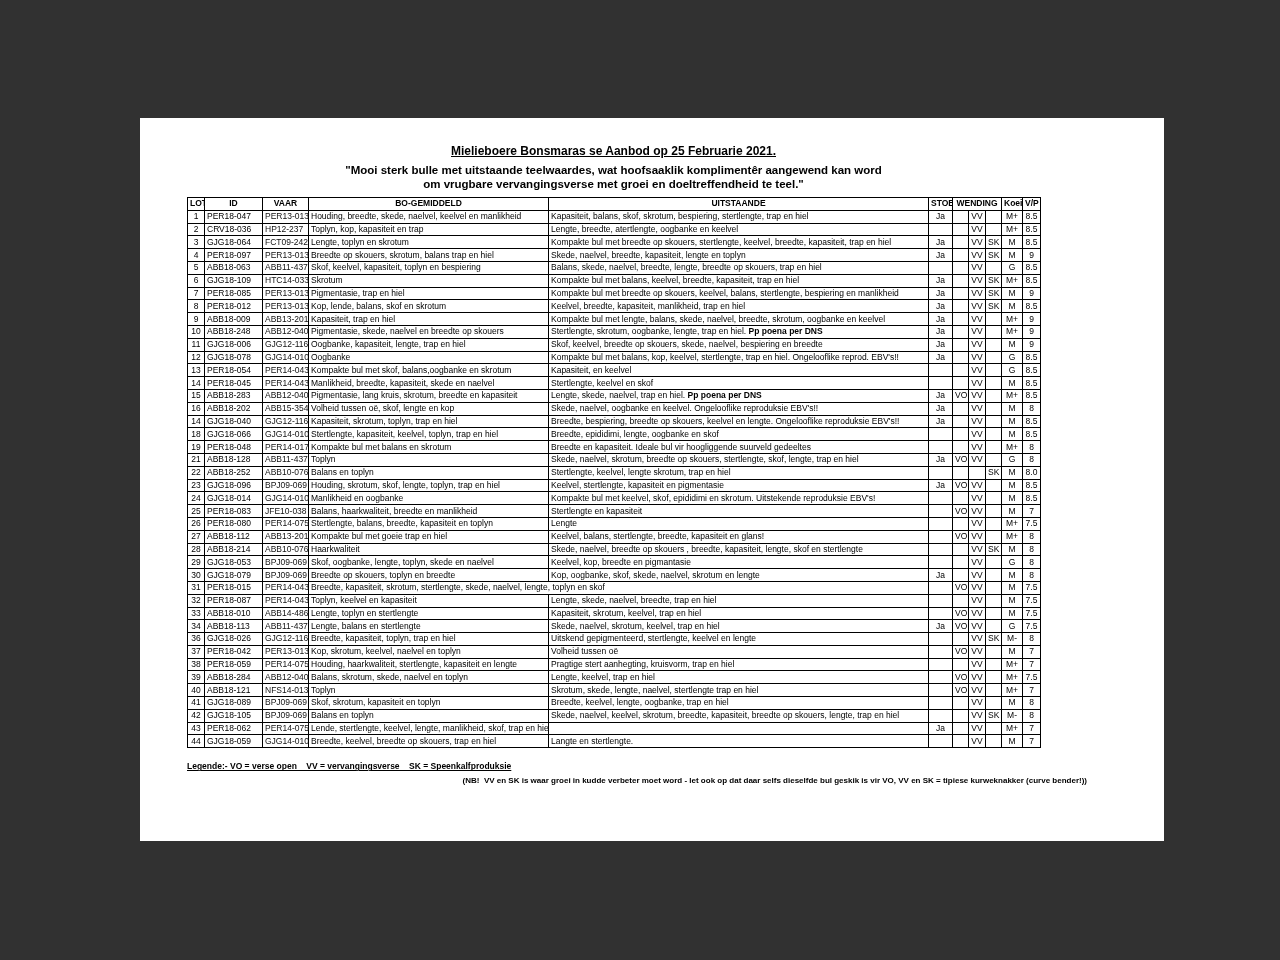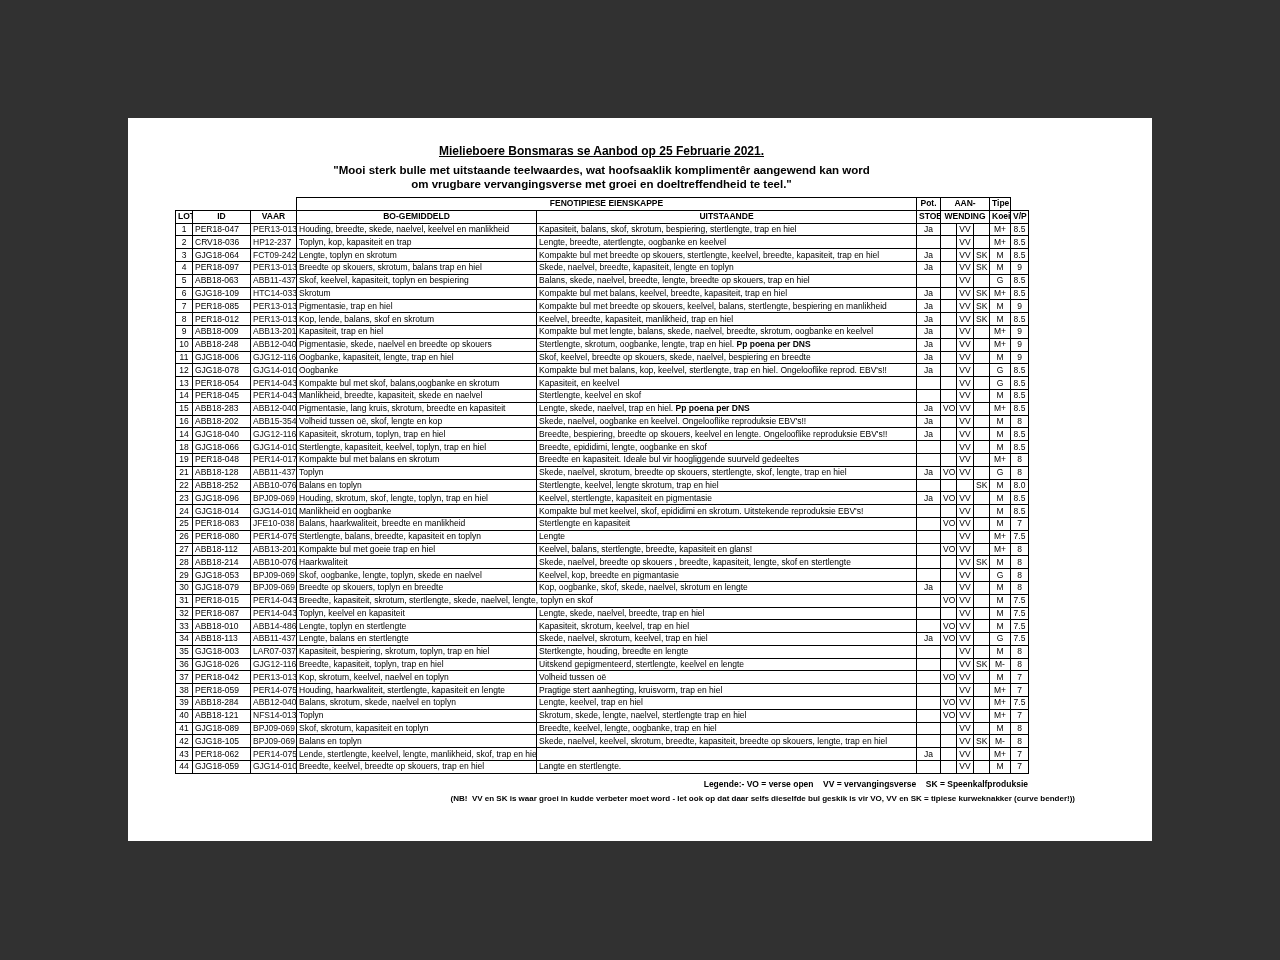--- a/index.html
+++ b/index.html
@@ -1,35 +1,35 @@
 <!DOCTYPE html>
 <html><head>
 <meta charset="utf-8">
 <style>
   html,body{margin:0;padding:0;background:#313131;width:1280px;height:960px;overflow:hidden;}
   *{box-sizing:border-box;}
-  .page{position:absolute;left:128px;top:118px;width:1024px;height:723px;background:#ffffff;
+  .page{position:absolute;left:140px;top:118px;width:1024px;height:723px;background:#ffffff;
         font-family:"Liberation Sans",sans-serif;color:#000;}
   .doc-title{margin-top:26px;margin-left:47px;width:853px;text-align:center;
              font-size:12px;font-weight:bold;text-decoration:underline;}
   .doc-subtitle{margin-top:6px;margin-left:47px;width:853px;text-align:center;
                 font-size:11.5px;font-weight:bold;line-height:13.5px;}
   .tablewrap{margin-top:6px;margin-left:47px;width:853px;}
   table.maintable{border-collapse:collapse;table-layout:fixed;width:853px;}
   .maintable td{border:1px solid #000;font-size:8.5px;line-height:9px;height:12.8px;
                 padding:0 2px;overflow:hidden;white-space:nowrap;}
   .maintable td.nb{border-left:none;border-top:none;border-right:none;border-bottom:none;}
   .hdr{font-weight:bold;text-align:center;}
   .h-feno{font-size:9.5px;}
   .h-small{font-size:7px;line-height:8px;}
   .h-tiny{font-size:6.5px;line-height:7px;}
   .c-vaar{font-size:7px;color:#111;}
   .c-small{font-size:7.5px;text-align:center;}
-  .footer-legend{margin-top:5px;margin-left:47px;width:853px;text-align:right;
-                 font-size:8.5px;font-weight:bold;white-space:pre;}
+  .footer-legend{margin-top:13px;margin-left:47px;width:853px;text-align:left;
+                 font-size:8.5px;font-weight:bold;white-space:pre;text-decoration:underline;}
   .footer-nb{margin-top:5px;margin-left:47px;width:900px;text-align:right;
              font-size:8px;font-weight:bold;white-space:pre;}
 </style>
 </head>
 <body>
 
 <div class="page">
   <div class="doc-title">Mielieboere Bonsmaras se Aanbod op 25 Februarie 2021.</div>
   <div class="doc-subtitle">
     <div>"Mooi sterk bulle met uitstaande teelwaardes, wat hoofsaaklik komplimentêr aangewend kan word</div>
@@ -46,28 +46,20 @@
           <col style="width:380px">
           <col style="width:24px">
         <col style="width:16px">
           <col style="width:17px">
           <col style="width:16px">
         <col style="width:21px">
           <col style="width:18px">
       </colgroup>
       <thead>
         <tr>
-          <td class="nb" colspan="3"></td>
-          <td class="hdr h-feno" colspan="2">FENOTIPIESE EIENSKAPPE</td>
-          <td class="hdr h-small">Pot.</td>
-          <td class="hdr h-small" colspan="3">AAN-</td>
-          <td class="hdr h-tiny">Tipe</td>
-          <td class="nb"></td>
-        </tr>
-        <tr>
           <td class="hdr h-small">LOT</td>
           <td class="hdr">ID</td>
           <td class="hdr h-small">VAAR</td>
           <td class="hdr">BO-GEMIDDELD</td>
           <td class="hdr">UITSTAANDE</td>
           <td class="hdr h-small">STOET</td>
           <td class="hdr h-small" colspan="3">WENDING</td>
           <td class="hdr h-tiny">Koeie</td>
           <td class="hdr">V/P</td>
         </tr>
@@ -495,33 +487,20 @@
             <td>Lengte, balans en stertlengte</td>
             <td>Skede, naelvel, skrotum, keelvel, trap en hiel</td>
             <td class="c-small">Ja</td>
             <td class="c-small">VO</td>
             <td class="c-small">VV</td>
             <td class="c-small"></td>
             <td class="c-small">G</td>
             <td class="c-small">7.5</td>
           </tr>
           <tr>
-            <td class="c-small">35</td>
-            <td>GJG18-003</td>
-            <td class="c-vaar">LAR07-037</td>
-            <td>Kapasiteit, bespiering, skrotum, toplyn, trap en hiel</td>
-            <td>Stertkengte, houding, breedte en lengte</td>
-            <td class="c-small"></td>
-            <td class="c-small"></td>
-            <td class="c-small">VV</td>
-            <td class="c-small"></td>
-            <td class="c-small">M</td>
-            <td class="c-small">8</td>
-          </tr>
-          <tr>
             <td class="c-small">36</td>
             <td>GJG18-026</td>
             <td class="c-vaar">GJG12-116</td>
             <td>Breedte, kapasiteit, toplyn, trap en hiel</td>
             <td>Uitskend gepigmenteerd, stertlengte, keelvel en lengte</td>
             <td class="c-small"></td>
             <td class="c-small"></td>
             <td class="c-small">VV</td>
             <td class="c-small">SK</td>
             <td class="c-small">M-</td>

